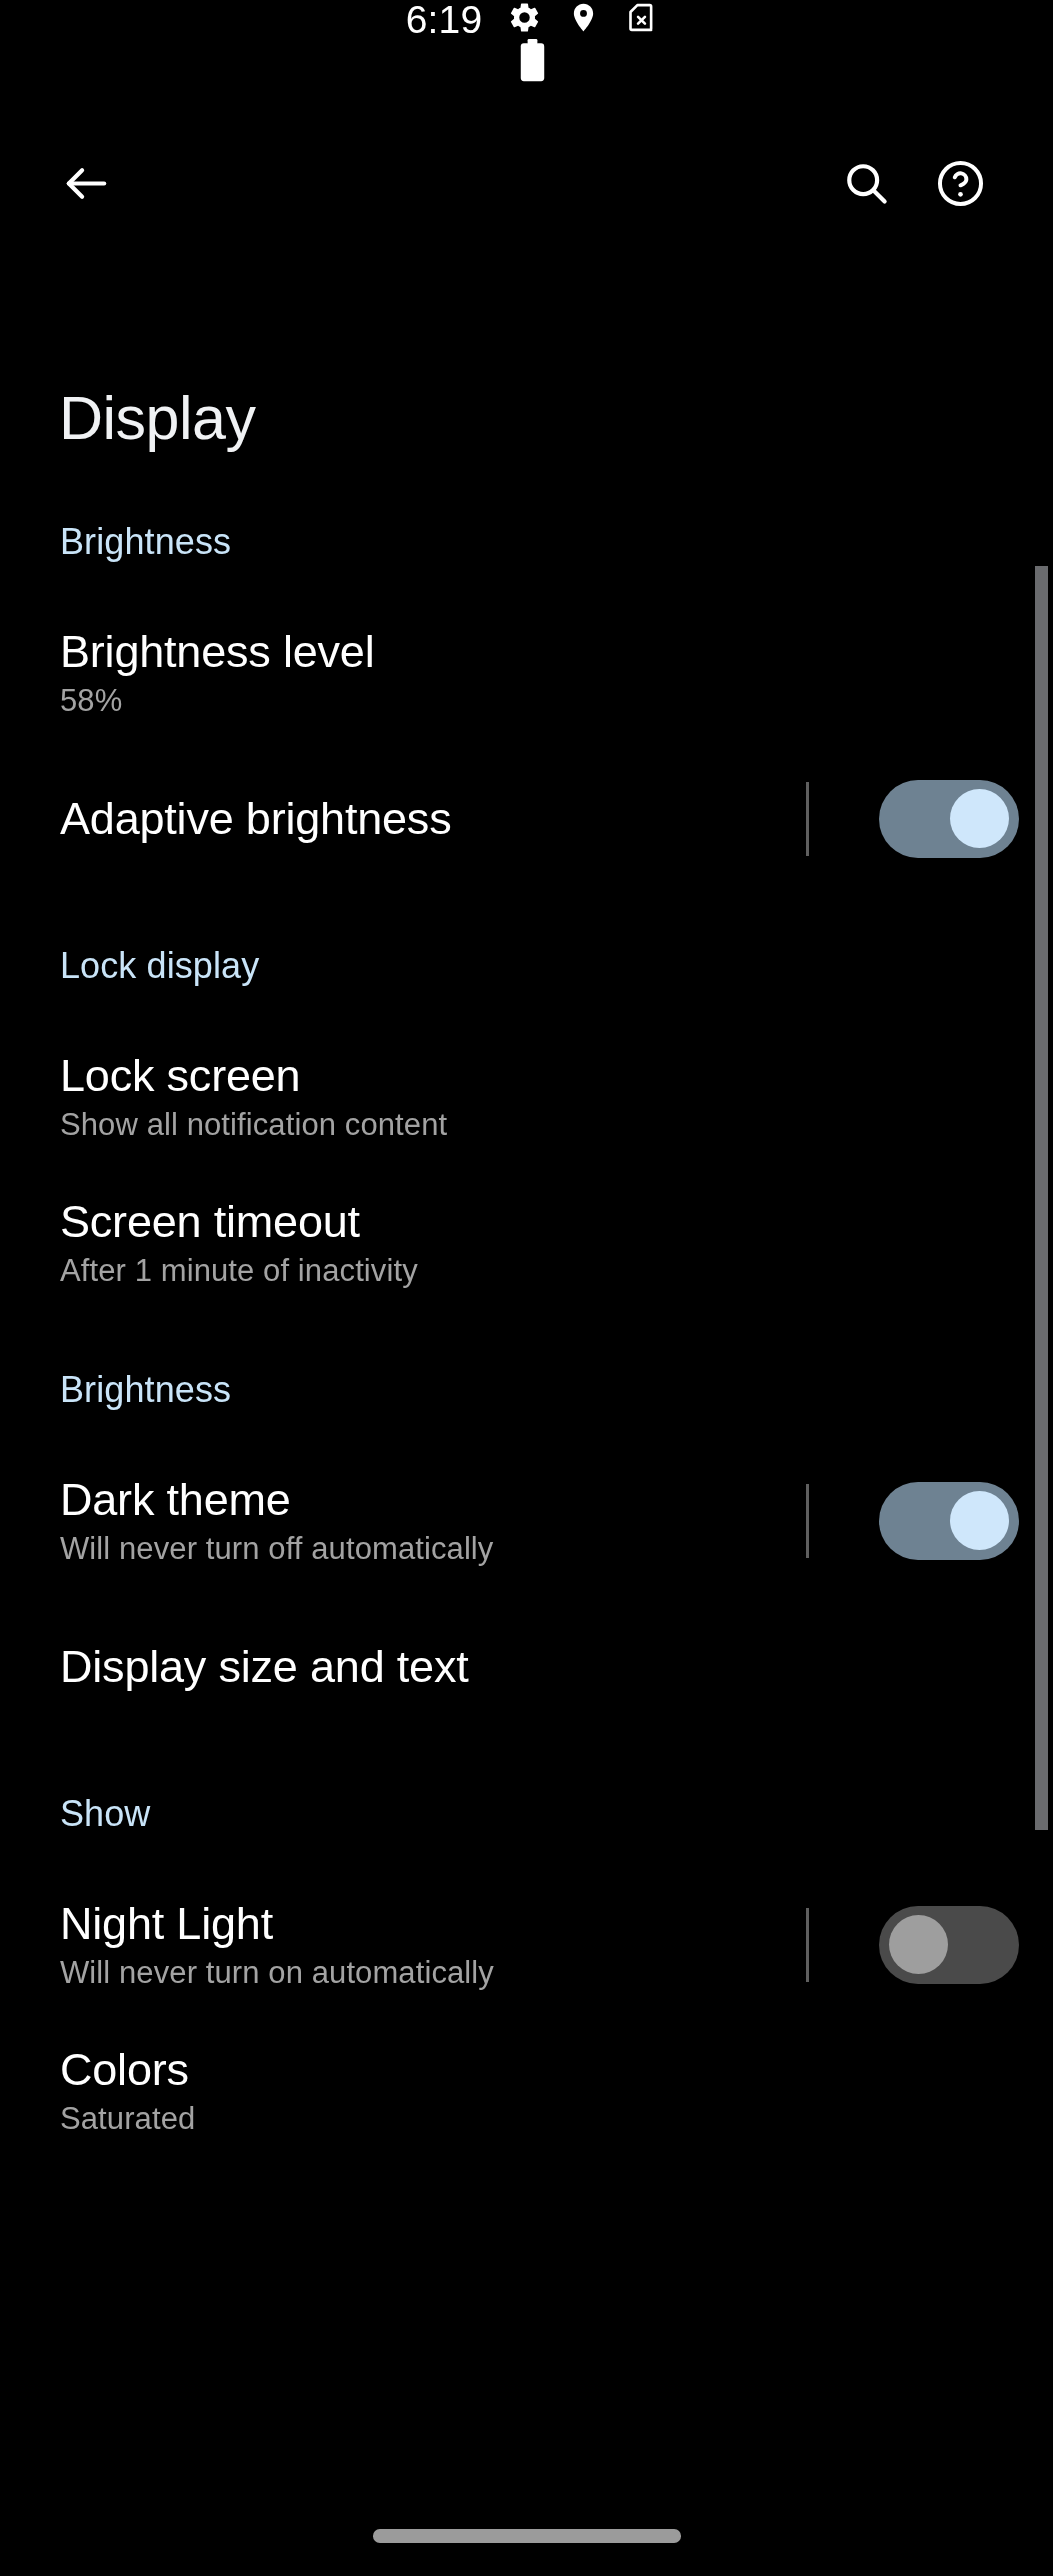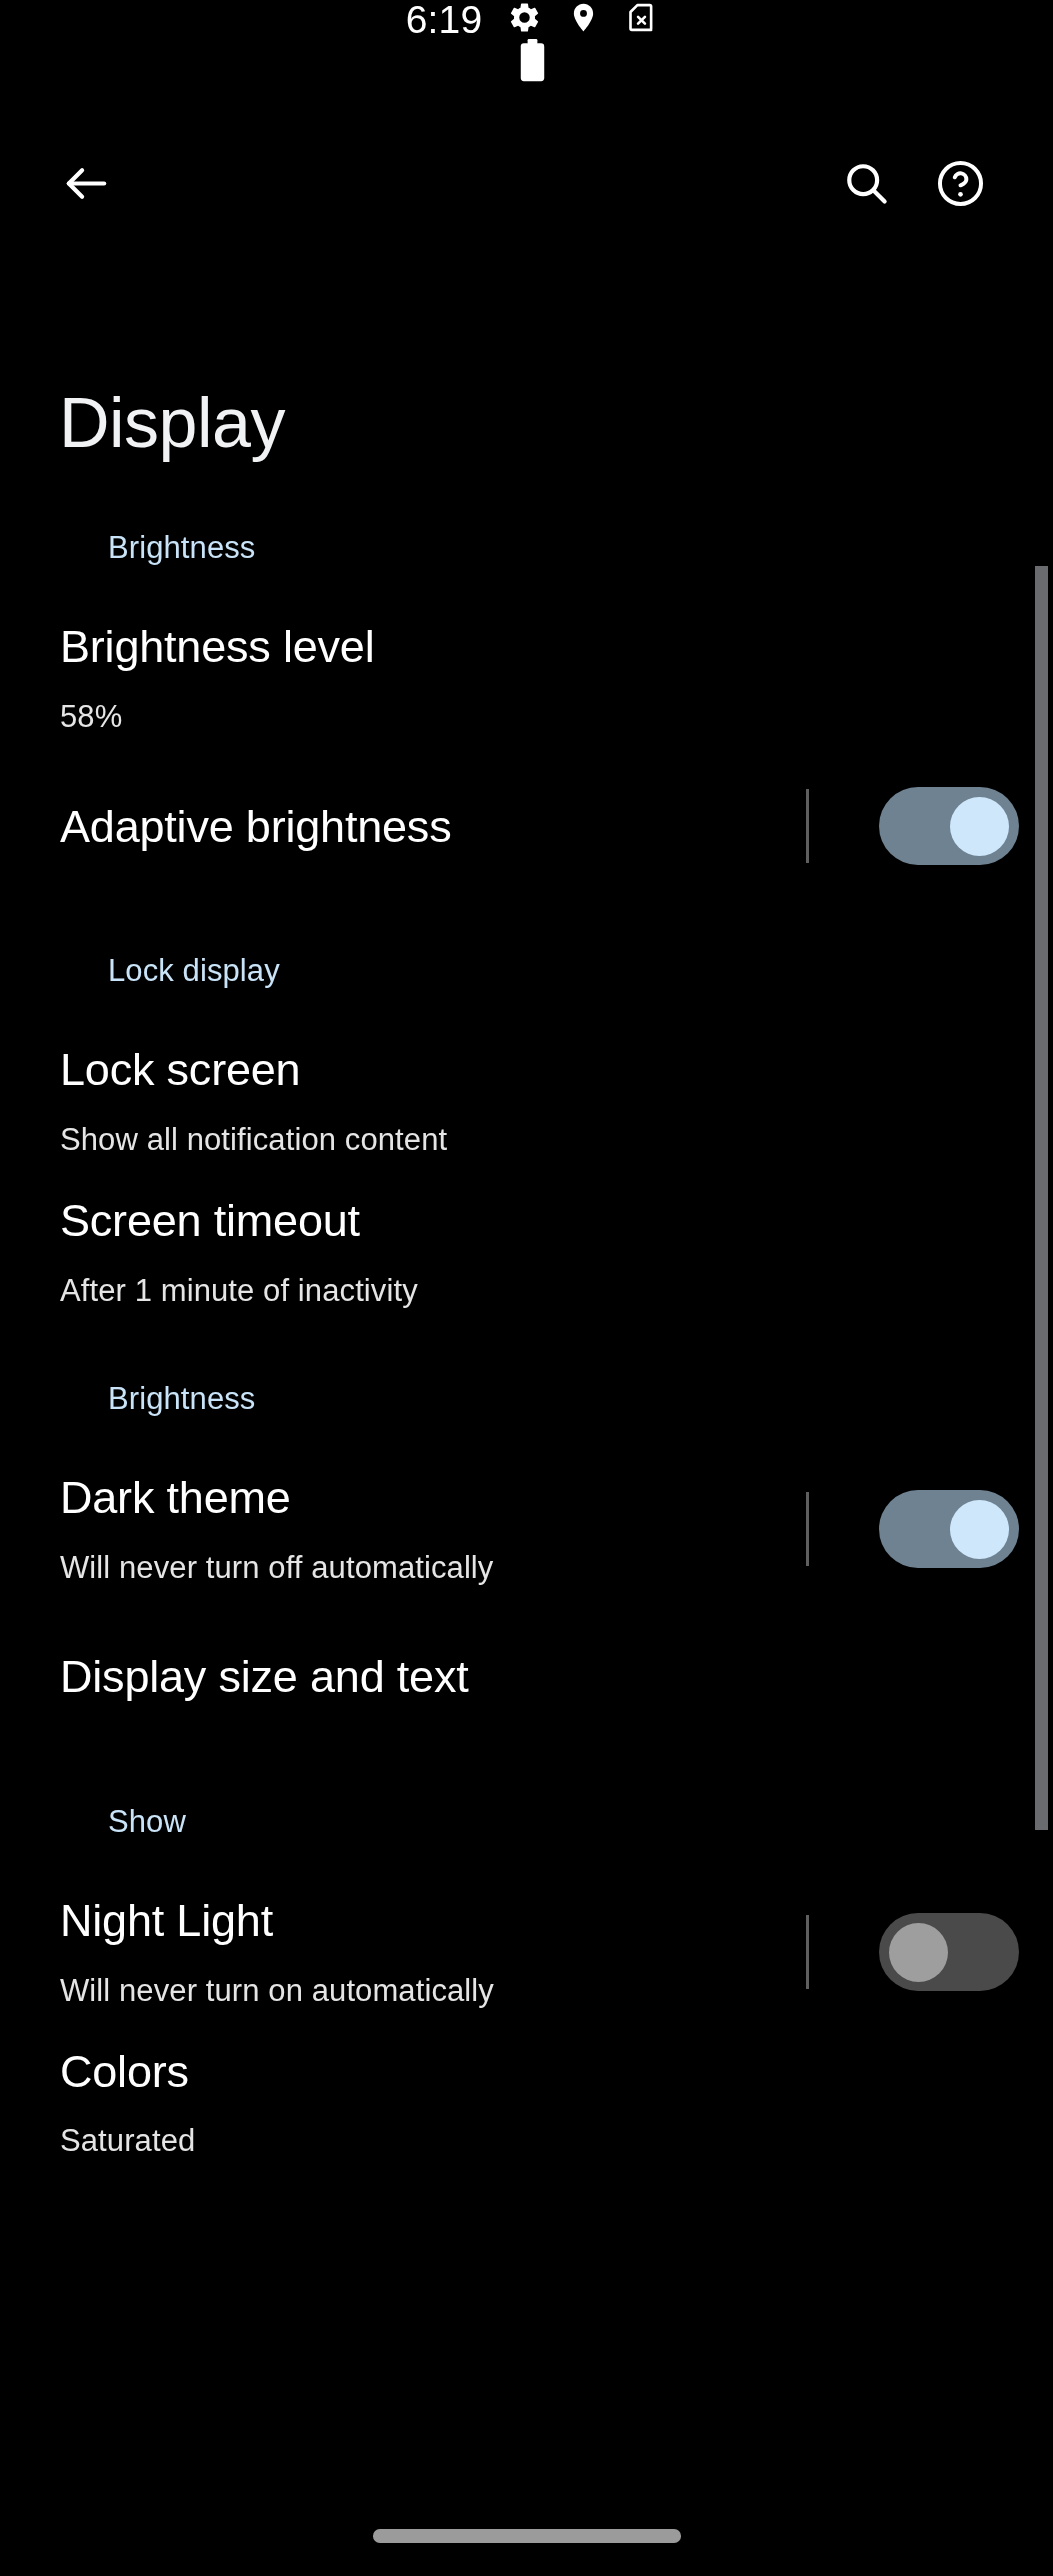--- a/index.html
+++ b/index.html
@@ -74,58 +74,57 @@
 
   
   .content {
     position: absolute;
     top: 244px; left: 0;
     width: 1054px;
     height: 2283px;
   }
 
   .page-title {
-    font-size: 70px;
+    font-size: 61px;
     font-weight: 400;
     color: #f0f2f4;
     letter-spacing: -0.5px;
     padding: 144px 0 0 59px;
     line-height: 1;
   }
 
   .section-header {
-    font-size: 31px;
+    font-size: 36px;
     font-weight: 400;
     color: #c9e4f8;
     padding-left: 60px;
     letter-spacing: 0.1px;
-    margin-left: 48px;
   }
 
   .pref-row {
     display: flex;
     align-items: center;
     padding-left: 60px;
     padding-right: 35px;
     min-height: 109px;
   }
   .pref-text { flex: 1; min-width: 0; }
   .pref-title {
     font-size: 45px;
     font-weight: 400;
     color: #ffffff;
     line-height: 1.15;
     letter-spacing: -0.2px;
   }
   .pref-summary {
     font-size: 31px;
     font-weight: 400;
-    color: #e5e5e5;
+    color: #a3a3a3;
     line-height: 1.2;
-    margin-top: 25px;
+    margin-top: 5px;
     letter-spacing: 0.1px;
   }
 
   
   .toggle-wrap {
     display: flex;
     align-items: center;
     flex-shrink: 0;
   }
   .toggle-divider {

